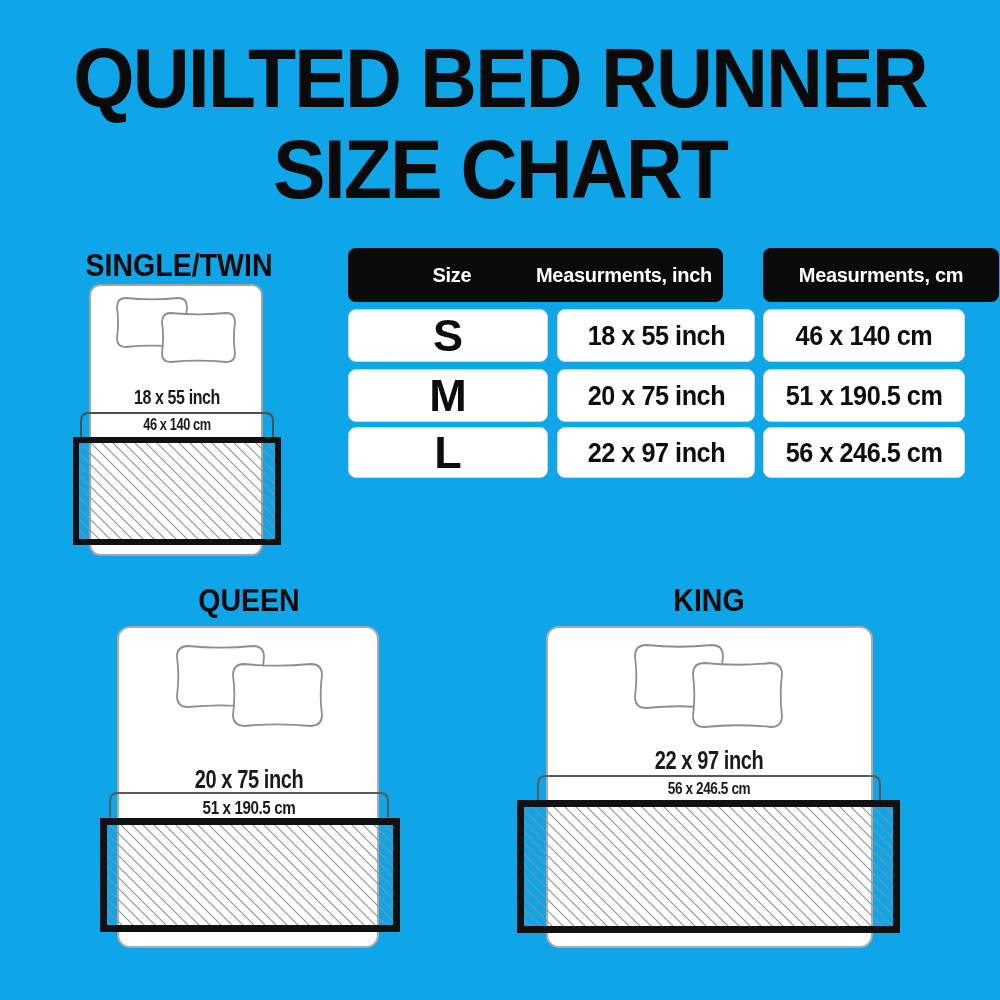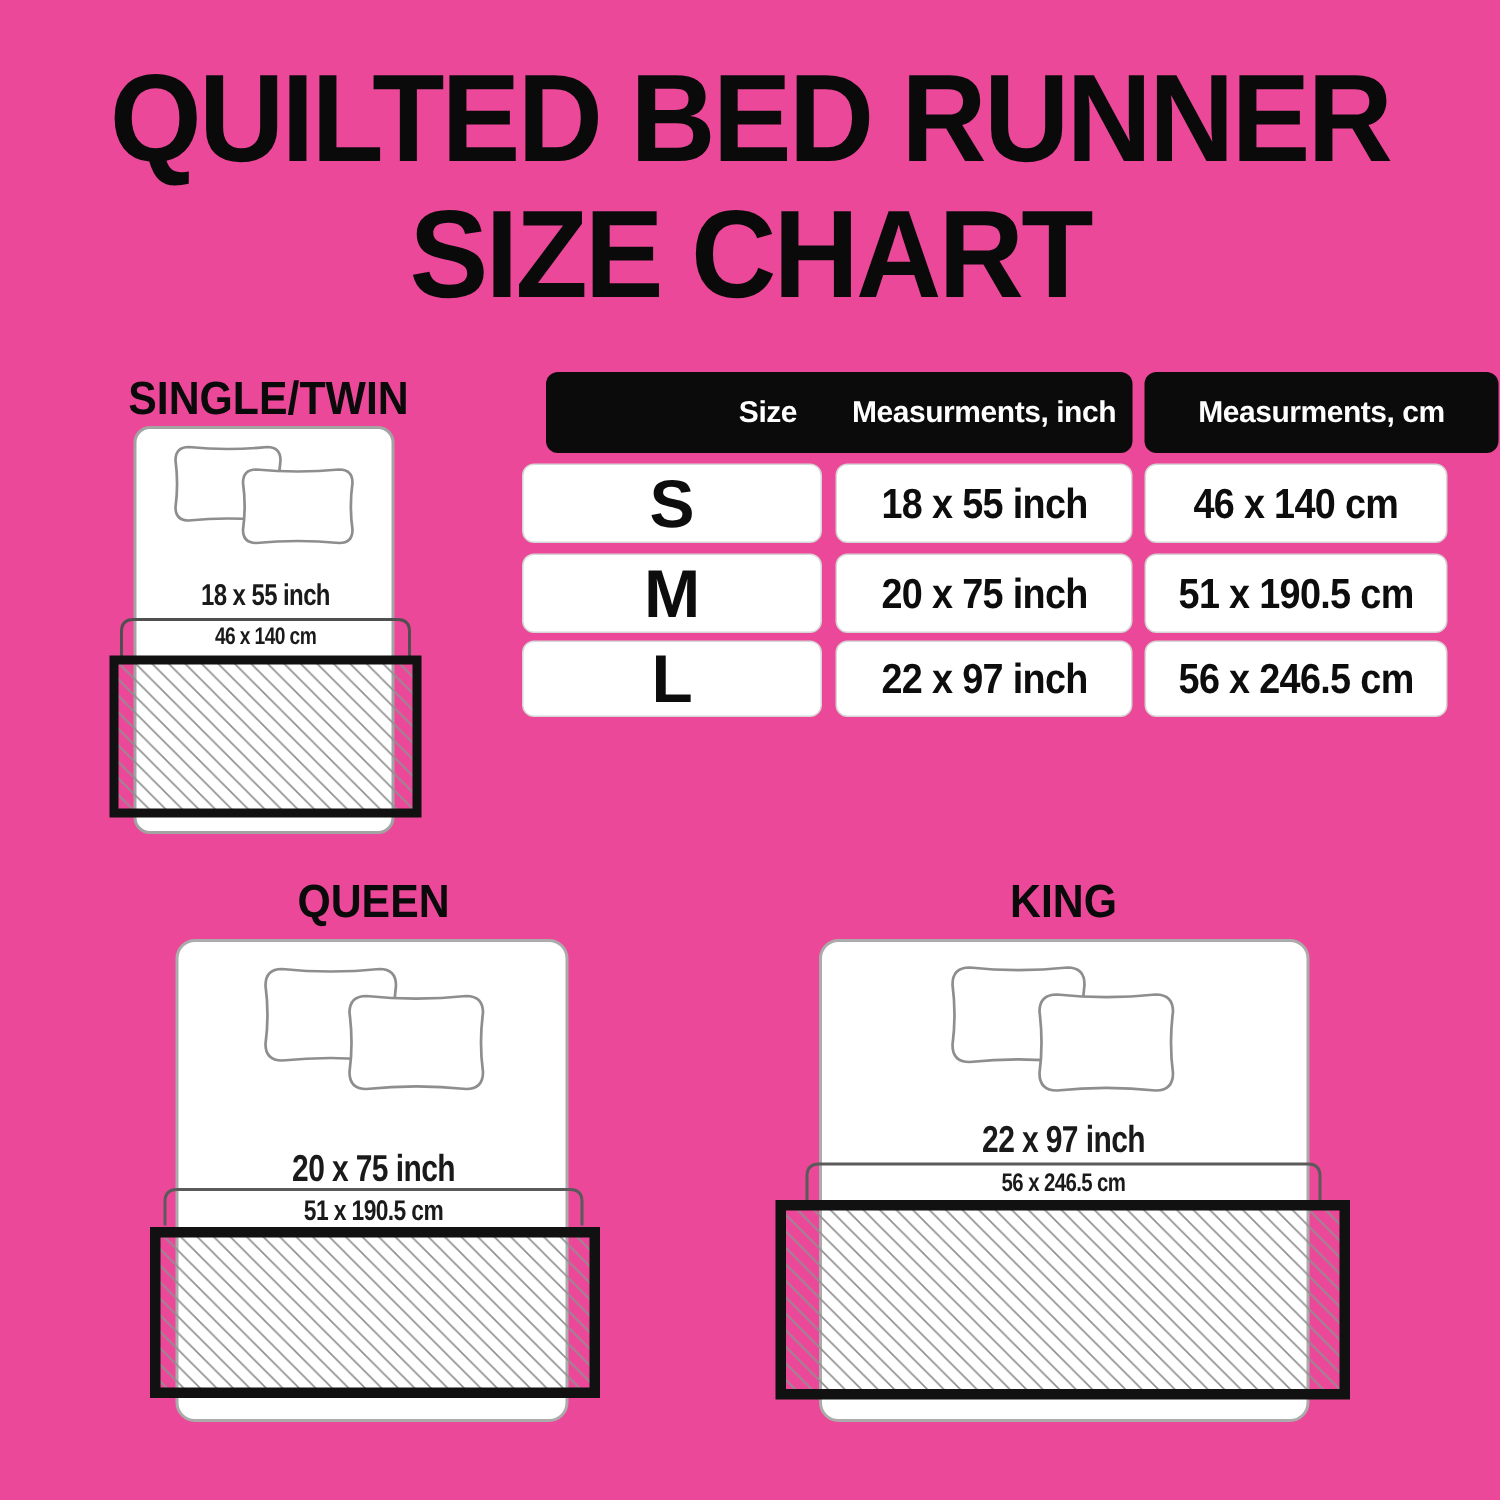--- a/index.html
+++ b/index.html
@@ -1,17 +1,17 @@
 <!DOCTYPE html>
 <html><head>
 <meta charset="utf-8">
 <style>
   html,body{margin:0;padding:0;background:#ffffff;}
   #canvas{
-    position:relative;width:1000px;height:1000px;background:#ec4899;overflow:hidden;
+    position:relative;width:1000px;height:1000px;background:#0ea5e9;overflow:hidden;
     font-family:"Liberation Sans","DejaVu Sans",sans-serif;color:#111;
   }
   .abs{position:absolute;}
   .ctr{transform:translateX(-50%);white-space:nowrap;}
   
   .title-line{
     left:0;right:0;text-align:center;font-weight:700;font-size:83px;line-height:1;
     letter-spacing:-2px;color:#0a0a0a;transform:scaleX(0.95);
   }
   
@@ -81,22 +81,22 @@
   <div class="abs ctr dim-cm" style="left:177px;top:417px;font-size:16px;">46 x 140 cm</div>
 
   <div class="abs ctr sec-label" style="left:249px;top:585px;">QUEEN</div>
   <div class="abs ctr dim-inch" style="left:249px;top:767px;font-size:25px;">20 x 75 inch</div>
   <div class="abs ctr dim-cm" style="left:249px;top:798px;font-size:19px;">51 x 190.5 cm</div>
 
   <div class="abs ctr sec-label" style="left:709px;top:585px;">KING</div>
   <div class="abs ctr dim-inch" style="left:709px;top:748px;font-size:25px;">22 x 97 inch</div>
   <div class="abs ctr dim-cm" style="left:709px;top:780px;font-size:17px;">56 x 246.5 cm</div>
 
-  <div class="abs hcell" style="left:364px;top:248px;width:208px;height:54px;padding-left:44px;">Size</div>
-  <div class="abs hcell" style="left:557px;top:248px;width:198px;height:54px;">Measurments, inch</div>
+  <div class="abs hcell" style="left:348px;top:248px;width:208px;height:54px;">Size</div>
+  <div class="abs hcell" style="left:525px;top:248px;width:198px;height:54px;">Measurments, inch</div>
   <div class="abs hcell" style="left:763px;top:248px;width:236px;height:54px;">Measurments, cm</div>
 
   <div class="abs rcell" style="left:348px;top:309px;width:200px;height:53px;">
       <span class="sz">S</span>
     </div>
   <div class="abs rcell" style="left:557px;top:309px;width:198px;height:53px;">
       <span class="val">18 x 55 inch</span>
     </div>
   <div class="abs rcell" style="left:763px;top:309px;width:202px;height:53px;">
       <span class="val">46 x 140 cm</span>

